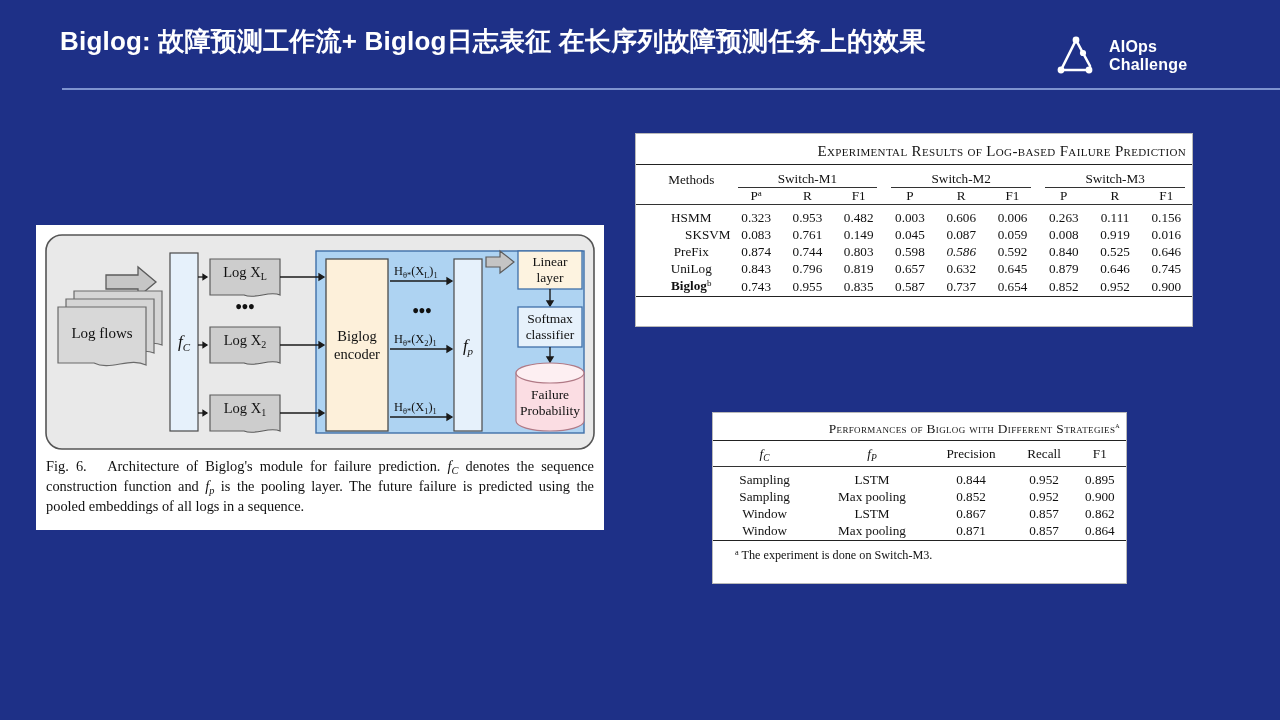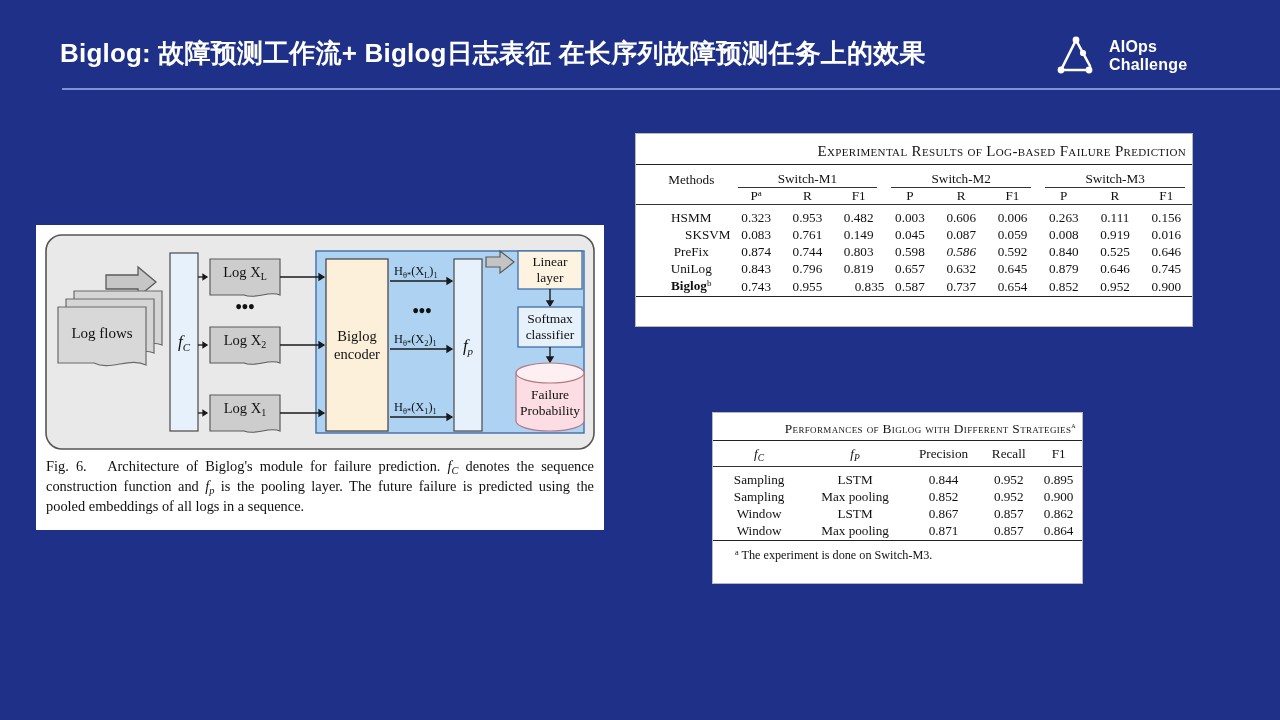--- a/index.html
+++ b/index.html
@@ -7,21 +7,21 @@
     width:1280px;height:720px;overflow:hidden;
     background:#1e3087;
     font-family:"Liberation Sans",sans-serif;
     position:relative;
   }
   
   #slide-header{
     position:absolute;left:0;top:0;width:1280px;height:100px;
   }
   #slide-title{
-    position:absolute;left:60px;top:36px;
+    position:absolute;left:60px;top:24px;
     font-size:26px;font-weight:bold;color:#ffffff;
     letter-spacing:.2px;white-space:nowrap;
   }
   #title-divider{
     position:absolute;left:62px;top:88px;width:1218px;height:2px;
     background:#8fa4dc;opacity:.85;
   }
   
   #brand-logo{
     position:absolute;right:58px;top:30px;width:170px;height:52px;
@@ -52,21 +52,21 @@
   .paper-table{
     position:absolute;background:#ffffff;
     font-family:"Liberation Serif",serif;color:#111;
     box-sizing:border-box;
   }
   #table-results{
     left:635px;top:133px;width:558px;height:194px;
     border:1px solid #b9b9b9;
   }
   #table-strategies{
-    left:712px;top:412px;width:371px;height:172px;
+    left:712px;top:412px;width:415px;height:172px;
     border:1px solid #b9b9b9;
   }
   .tbl-caption{
     text-align:right;font-variant:small-caps;
     font-size:15px;letter-spacing:.35px;color:#141414;
     padding:9px 6px 4px 6px;
   }
   #table-strategies .tbl-caption{font-size:13.4px;padding:7px 6px 3px 6px;}
   .tbl{border-collapse:collapse;width:100%;font-size:13.2px;}
   .tbl td,.tbl th{padding:0;font-weight:normal;text-align:center;}
@@ -308,21 +308,21 @@
           <td class="" style="padding-bottom: 1px;">0.632</td>
           <td class="" style="padding-bottom: 1px;">0.645</td>
           <td class="bold" style="padding-bottom: 1px;">0.879</td>
           <td class="" style="padding-bottom: 1px;">0.646</td>
           <td class="" style="padding-bottom: 1px;">0.745</td>
         </tr>
         <tr>
           <td class="lbl" style="padding-bottom: 1px; text-align: center;"><span style="font-weight: bold;">Biglog</span><span class="sup">b</span></td>
           <td class="" style="padding-bottom: 1px;">0.743</td>
           <td class="bold" style="padding-bottom: 1px;">0.955</td>
-          <td class="bold" style="padding-bottom: 1px; text-align: right;">0.835</td>
+          <td class="bold" style="padding-bottom: 1px;">0.835</td>
           <td class="" style="padding-bottom: 1px;">0.587</td>
           <td class="bold" style="padding-bottom: 1px;">0.737</td>
           <td class="bold" style="padding-bottom: 1px;">0.654</td>
           <td class="" style="padding-bottom: 1px;">0.852</td>
           <td class="bold" style="padding-bottom: 1px;">0.952</td>
           <td class="bold" style="padding-bottom: 1px;">0.900</td>
         </tr>
         <tr>
           <td colspan="10" class="rule-bot" style="height: 4px;"></td>
         </tr>

